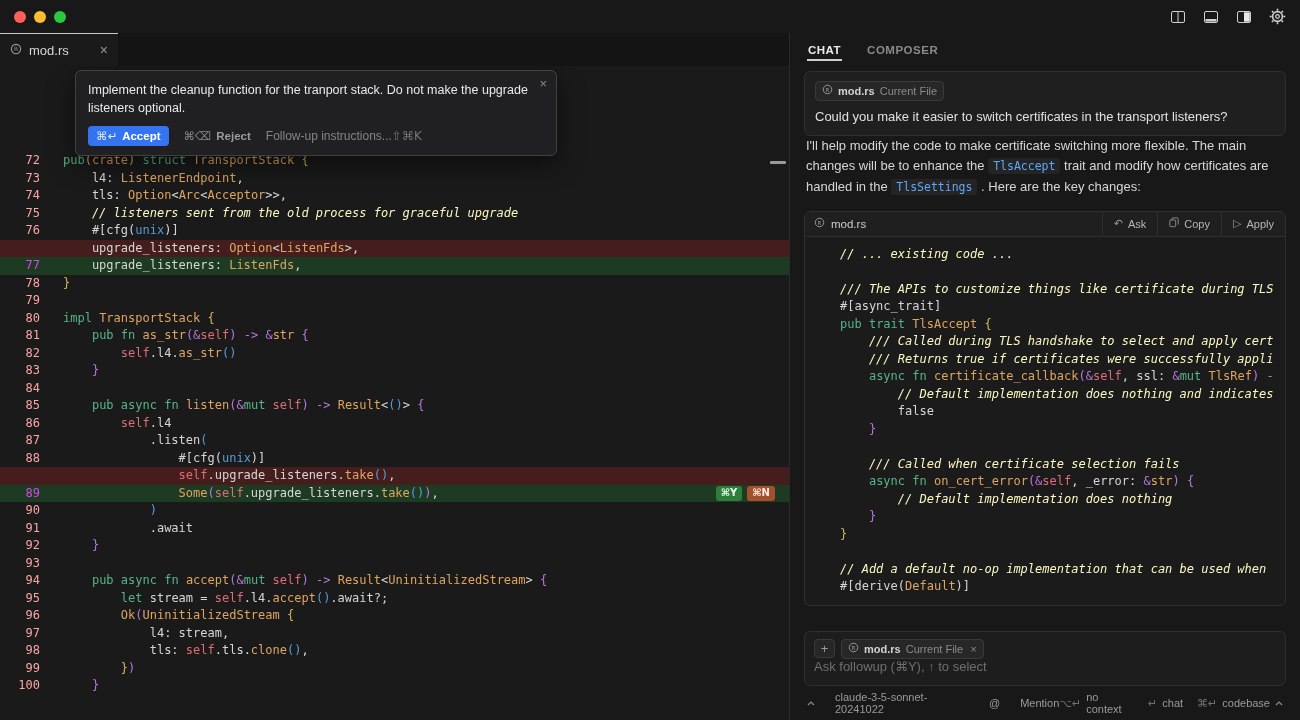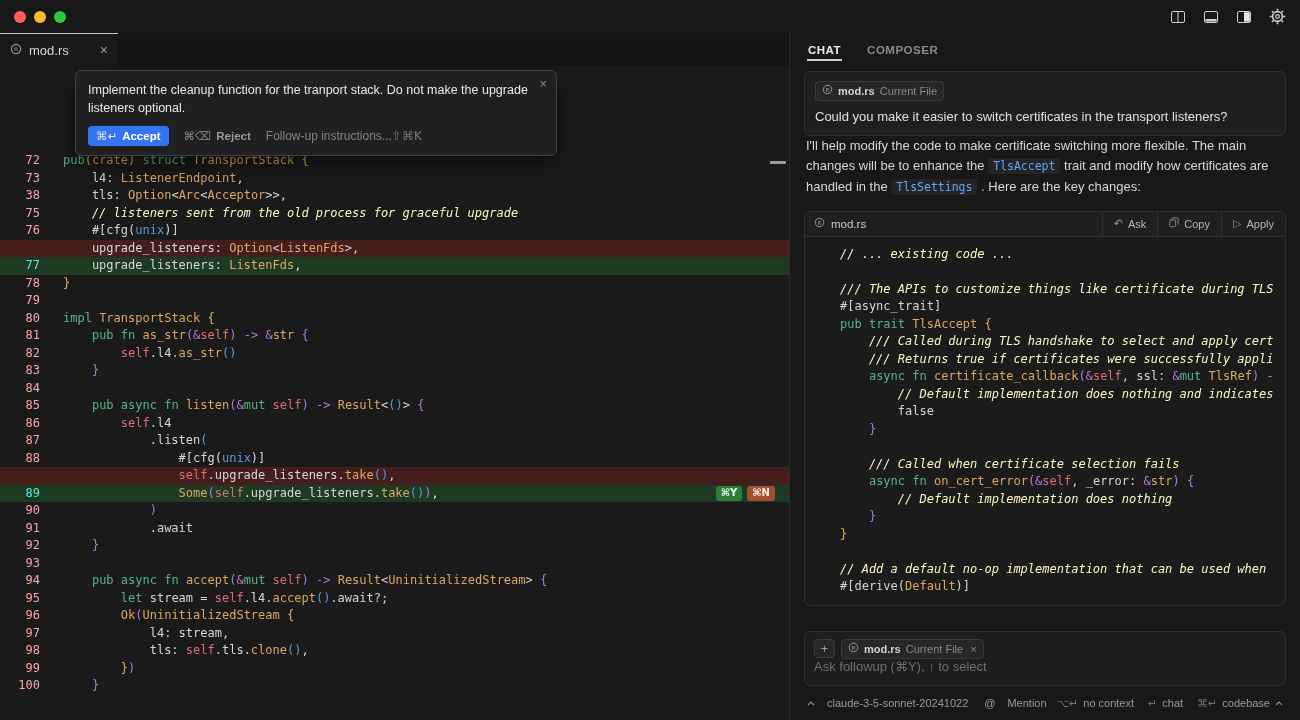--- a/index.html
+++ b/index.html
@@ -26,21 +26,21 @@
   
   .tabbar { height:33px; flex:none; background:#141414; display:flex; }
   .tab { width:118px; background:#1a1a1a; border-top:1px solid #c8c8c8; display:flex; align-items:center; gap:7px; padding:0 10px; font-size:13px; color:#d8d8d8; cursor:default; }
   .tab-close { margin-left:auto; color:#9a9a9a; font-size:14px; line-height:1; }
 
   
   .editor { position:relative; flex:1; overflow:hidden; font-family:"DejaVu Sans Mono",monospace; font-size:12px; }
   #editor-code { padding-top:86px; }
   .code-row { height:17.5px; line-height:17.5px; white-space:pre; display:flex; position:relative; }
   .gutter { width:40px; flex:none; text-align:right; color:#fca5a5; }
-  .gutter.bright { color:#5eead4; }
+  .gutter.bright { color:#d946ef; }
   .code-text { margin-left:23px; flex:1; overflow:hidden; }
   .code-row.removed { background:#451d1d; }
   .code-row.added { background:#1d3a23; }
   .badges { position:absolute; right:14px; top:1.5px; display:flex; gap:5px; }
   .badge { font-family:"DejaVu Sans",sans-serif; font-size:10px; font-weight:bold; padding:0 5px; height:14.5px; line-height:14.5px; border-radius:3px; }
   .badge.accept { background:#2e7d3b; color:#eaffea; }
   .badge.reject { background:#a3512c; color:#ffeae0; }
 
   
   .t-kw   { color:#55b586; }
@@ -89,21 +89,21 @@
   .cb-body { padding:9px 12px; font-family:"DejaVu Sans Mono",monospace; font-size:12px; }
 
   
   .chat-input-area { flex:none; padding:6px 14px 0; }
   .input-box { border:1px solid #2f2f2f; background:#1d1d1d; border-radius:6px; padding:7px 9px 11px; }
   .chips-row { display:flex; gap:6px; align-items:center; }
   .add-context { width:21px; height:19px; background:#272727; border:1px solid #3a3a3a; border-radius:4px; color:#9a9a9a; font-size:13px; line-height:16px; text-align:center; padding:0; font-family:inherit; }
   .placeholder { color:#6f6f6f; font-size:13px; font-family:"Liberation Sans","DejaVu Sans",sans-serif; }
   .chat-footer { height:34px; display:flex; align-items:center; justify-content:space-between; font-size:11px; color:#9a9a9a; padding:0 3px; }
   .f-left { display:flex; gap:16px; align-items:center; }
-  .model-select, .mention { display:inline-flex; gap:12px; align-items:center; }
+  .model-select, .mention { display:inline-flex; gap:20px; align-items:center; }
   .f-right { display:flex; gap:14px; align-items:center; }
   .shortcut { display:inline-flex; gap:5px; align-items:center; }
   .shortcut .keys { color:#7f7f7f; }
   .chev svg { display:block; }
 </style>
 </head>
 <body>
 
 <div class="app">
 
@@ -164,21 +164,21 @@
           </span>
           <span>mod.rs</span>
           <span class="tab-close">×</span>
         </div>
       </div>
 
       <div class="editor">
         <div id="editor-code">
             <div class="code-row"><span class="gutter">72</span><span class="code-text"><span class="t-kw">pub</span><span class="t-y">(</span><span class="t-type">crate</span><span class="t-y">)</span><span class="t-d"> </span><span class="t-kw">struct</span><span class="t-d"> </span><span class="t-type">TransportStack</span><span class="t-d"> </span><span class="t-y">{</span></span></div>
             <div class="code-row"><span class="gutter">73</span><span class="code-text"><span class="t-d">    l4: </span><span class="t-type">ListenerEndpoint</span><span class="t-d">,</span></span></div>
-            <div class="code-row"><span class="gutter">38</span><span class="code-text"><span class="t-d">    tls: </span><span class="t-type">Option</span><span class="t-d">&lt;</span><span class="t-type">Arc</span><span class="t-d">&lt;</span><span class="t-type">Acceptor</span><span class="t-d">&gt;&gt;,</span></span></div>
+            <div class="code-row"><span class="gutter">74</span><span class="code-text"><span class="t-d">    tls: </span><span class="t-type">Option</span><span class="t-d">&lt;</span><span class="t-type">Arc</span><span class="t-d">&lt;</span><span class="t-type">Acceptor</span><span class="t-d">&gt;&gt;,</span></span></div>
             <div class="code-row"><span class="gutter">75</span><span class="code-text"><span class="t-c">    // listeners sent from the old process for graceful upgrade</span></span></div>
             <div class="code-row"><span class="gutter">76</span><span class="code-text"><span class="t-d">    #[cfg(</span><span class="t-blue">unix</span><span class="t-d">)]</span></span></div>
             <div class="code-row removed"><span class="gutter"></span><span class="code-text"><span class="t-d">    upgrade_listeners: </span><span class="t-type">Option</span><span class="t-d">&lt;</span><span class="t-type">ListenFds</span><span class="t-d">&gt;,</span></span></div>
             <div class="code-row added"><span class="gutter bright">77</span><span class="code-text"><span class="t-d">    upgrade_listeners: </span><span class="t-type">ListenFds</span><span class="t-d">,</span></span></div>
             <div class="code-row"><span class="gutter">78</span><span class="code-text"><span class="t-y">}</span></span></div>
             <div class="code-row"><span class="gutter">79</span><span class="code-text"></span></div>
             <div class="code-row"><span class="gutter">80</span><span class="code-text"><span class="t-kw">impl</span><span class="t-d"> </span><span class="t-type">TransportStack</span><span class="t-d"> </span><span class="t-y">{</span></span></div>
             <div class="code-row"><span class="gutter">81</span><span class="code-text"><span class="t-d">    </span><span class="t-kw">pub</span><span class="t-d"> </span><span class="t-kw">fn</span><span class="t-d"> </span><span class="t-type">as_str</span><span class="t-pu">(&amp;</span><span class="t-red">self</span><span class="t-pu">)</span><span class="t-d"> </span><span class="t-pu">-&gt;</span><span class="t-d"> </span><span class="t-pu">&amp;</span><span class="t-type">str</span><span class="t-d"> </span><span class="t-pu">{</span></span></div>
             <div class="code-row"><span class="gutter">82</span><span class="code-text"><span class="t-d">        </span><span class="t-red">self</span><span class="t-d">.l4.</span><span class="t-type">as_str</span><span class="t-blue">()</span></span></div>
             <div class="code-row"><span class="gutter">83</span><span class="code-text"><span class="t-pu">    }</span></span></div>

